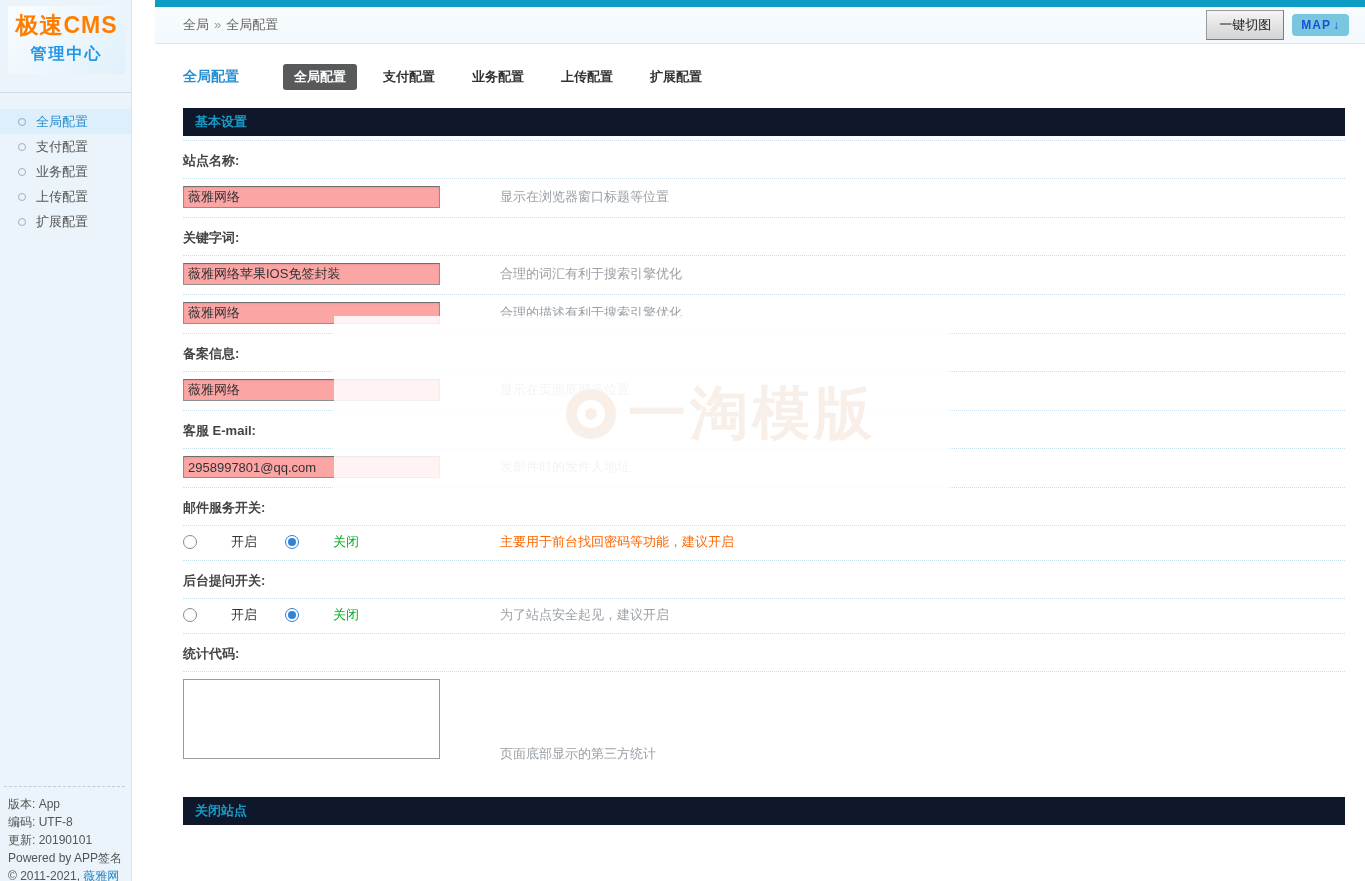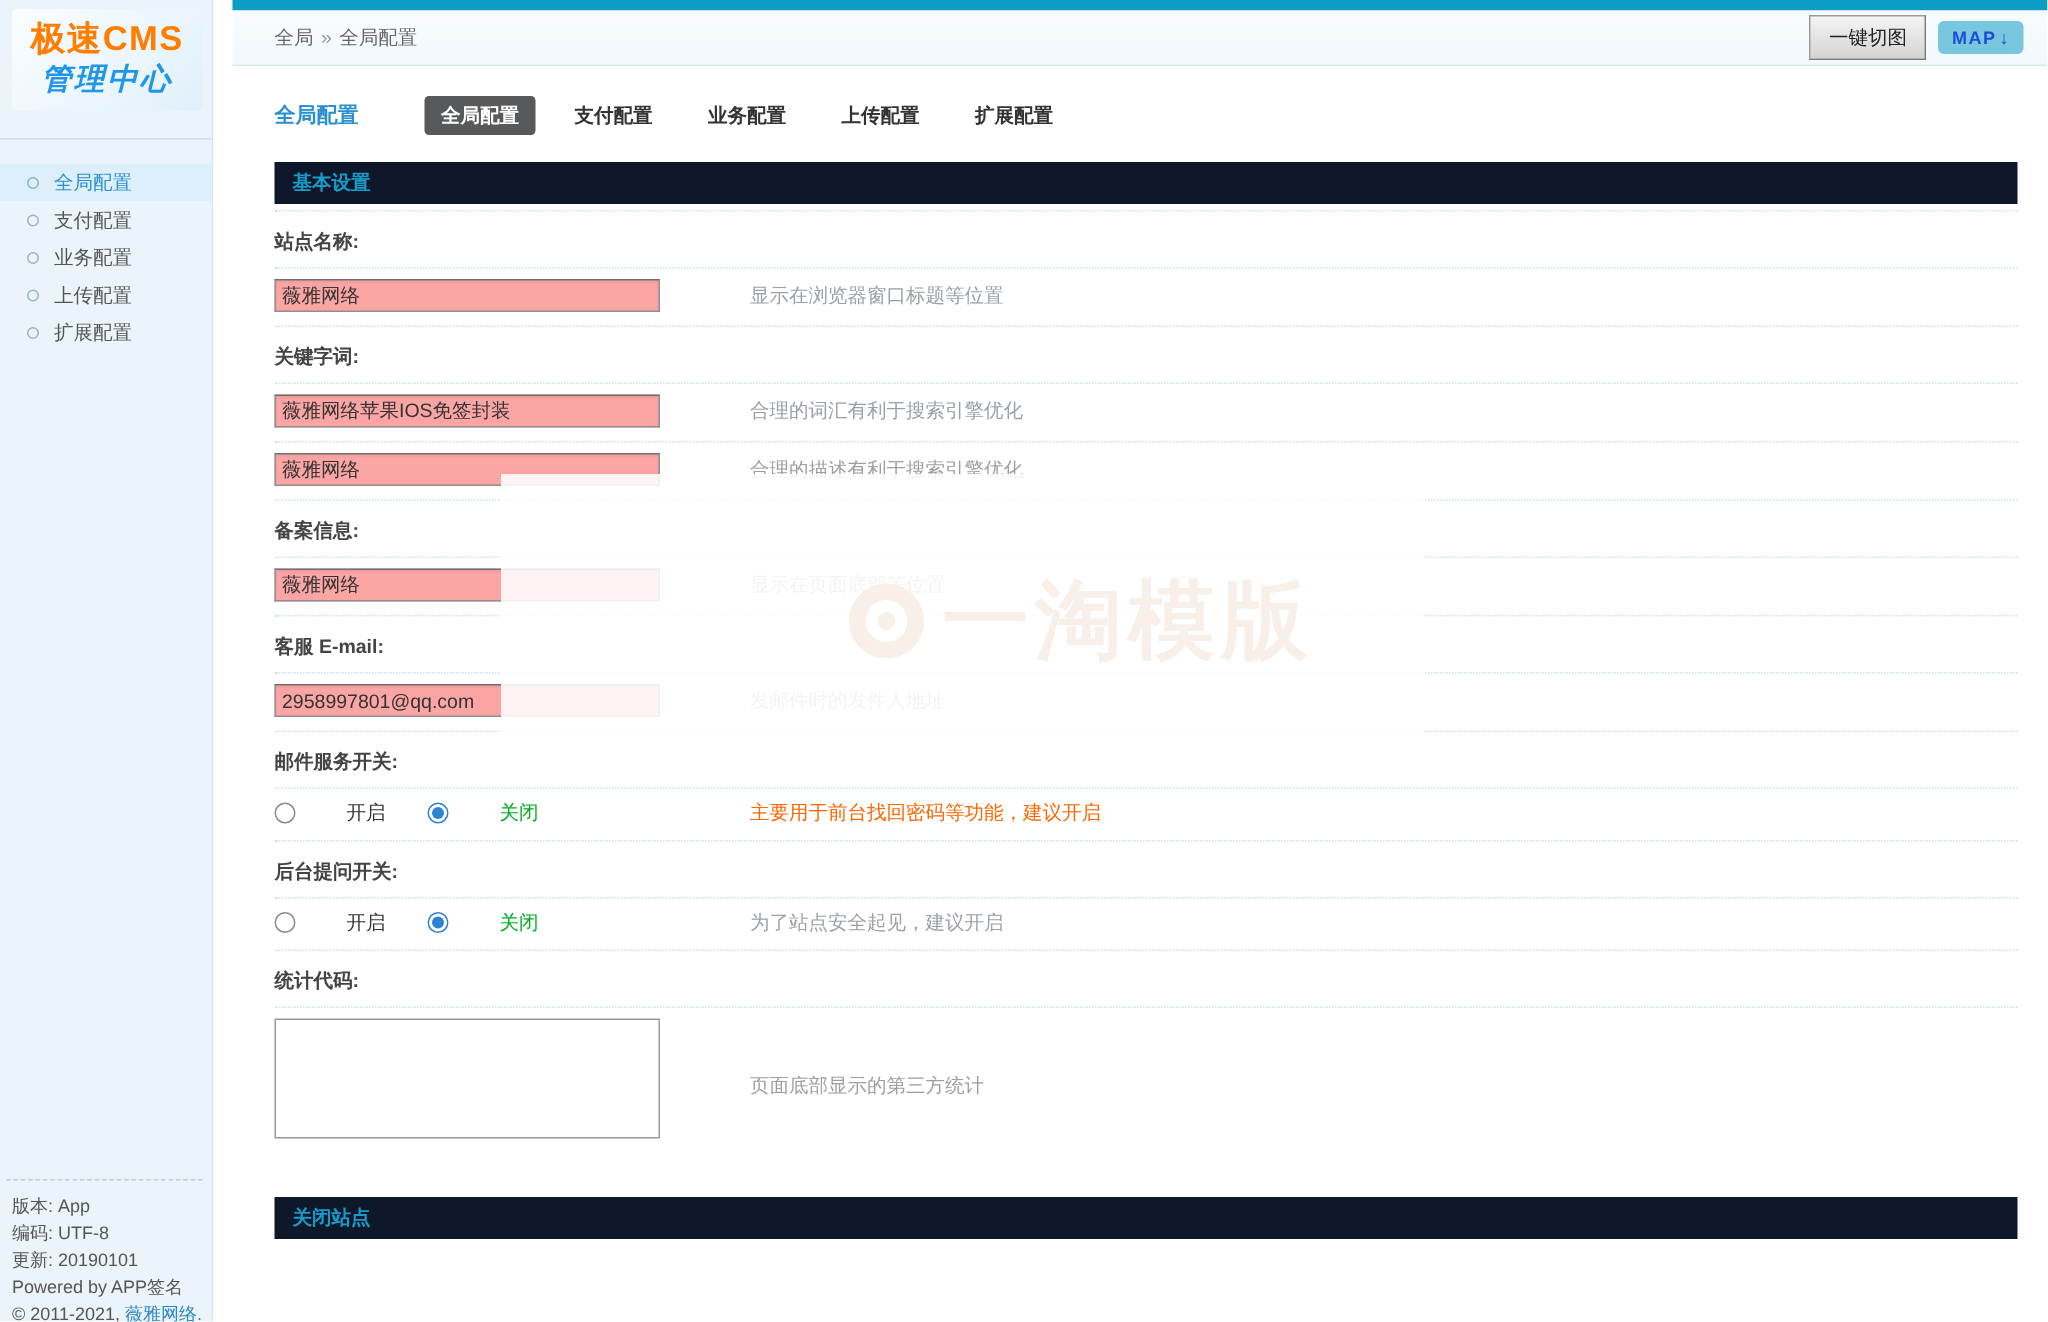--- a/index.html
+++ b/index.html
@@ -1,26 +1,26 @@
 <!DOCTYPE html>
 <html><head>
 <meta charset="utf-8">
 <style>
   * { margin:0; padding:0; box-sizing:border-box; }
   html,body { width:1365px; height:881px; overflow:hidden;
     font-family:"Liberation Sans","DejaVu Sans",sans-serif; background:#fff; }
   .root { position:relative; width:1365px; height:881px; }
 
   
-  .sidebar-col { position:absolute; left:0; top:0; width:142px; height:881px;
+  .sidebar-col { position:absolute; left:0; top:0; width:132px; height:881px;
     background:#ebf4fa; border-right:1px solid #d6e7f2; z-index:5; }
   .logo-box { margin:6px 6px 0 8px; padding:5px 0 6px; text-align:center;
     background:linear-gradient(135deg,#fafdff 0%,#e0f0fa 100%); border-radius:3px; }
   .logo-line1 { font-size:23px; font-weight:bold; color:#ff7e00; line-height:28px; letter-spacing:1px; }
-  .logo-line2 { font-size:20px; font-weight:bold; color:#2196e8; line-height:29px; letter-spacing:2px;font-style:italic; }
+  .logo-line2 { font-size:16px; font-weight:bold; color:#2196e8; line-height:29px; letter-spacing:2px; }
   .side-rule { border-top:1px solid #ccdbe6; margin-top:18px; }
   .side-menu { margin-top:16px; }
   .side-item { height:25px; line-height:25px; padding-left:18px; font-size:13px;
     color:#555; cursor:pointer; display:flex; align-items:center; }
   .side-item .bullet { width:8px; height:8px; border:1px solid #9ab3c4; border-radius:50%;
     display:inline-block; margin-right:10px; background:transparent; }
   .side-item.active { background:#ddeffb; color:#2a8fd0; }
   .side-item.active .bullet { border-color:#89aec6; }
   .side-footer { position:absolute; left:4px; right:6px; top:786px; padding:8px 0 0 4px;
     border-top:1px dashed #b9cede; font-size:12px; color:#555; line-height:18px; }
@@ -65,21 +65,21 @@
   .tab.active { background:#58595b; color:#fff; }
 
   .section-header { height:28px; line-height:28px; background:#0f172a; color:#199bc9;
     font-size:13px; font-weight:bold; padding-left:12px; }
   .sec-gap { height:5px; border-bottom:1px dotted #c9e0ee; }
   .sec-spacer { height:18px; }
 
   .lrow { padding:11px 0 8px; border-bottom:1px dotted #c9e0ee;
     font-size:13px; font-weight:bold; color:#444; }
   .crow { padding:7px 0 9px; border-bottom:1px dotted #c9e0ee; display:flex; align-items:center; }
-  .crow.no-border { border-bottom:none; padding-bottom:16px; align-items:center; }
+  .crow.no-border { border-bottom:none; padding-bottom:16px; align-items:flex-end; }
   .ctl { width:317px; }
   .txt-input { width:257px; height:22px; padding:1px 4px; font-size:13px; color:#333;
     font-family:"Liberation Sans","DejaVu Sans",sans-serif;
     border:1px solid #8f8f8f; border-top-color:#6f6f6f; background:#fca5a5;
     box-shadow:inset 0 1px 2px rgba(0,0,0,0.08); }
   .stat-area { width:257px; height:80px; border:1px solid #9a9a9a; background:#fff;
     font-family:"Liberation Sans","DejaVu Sans",sans-serif; font-size:13px; resize:none; }
   .hint { font-size:13px; color:#9aa0a6; }
   .hint.orange { color:#f60; }
 

